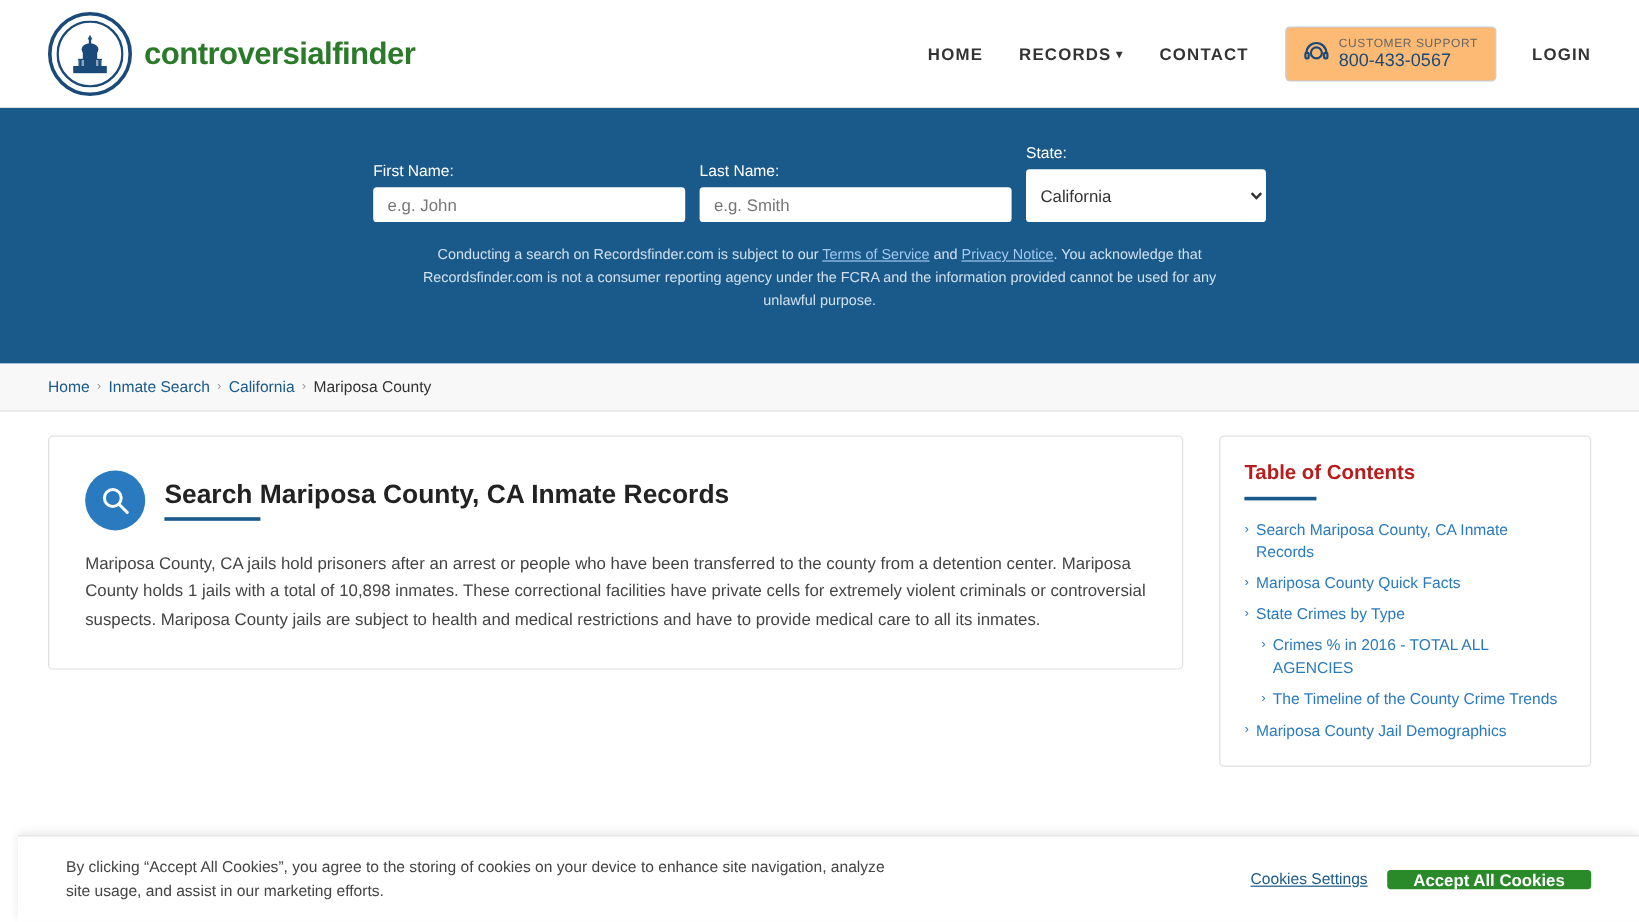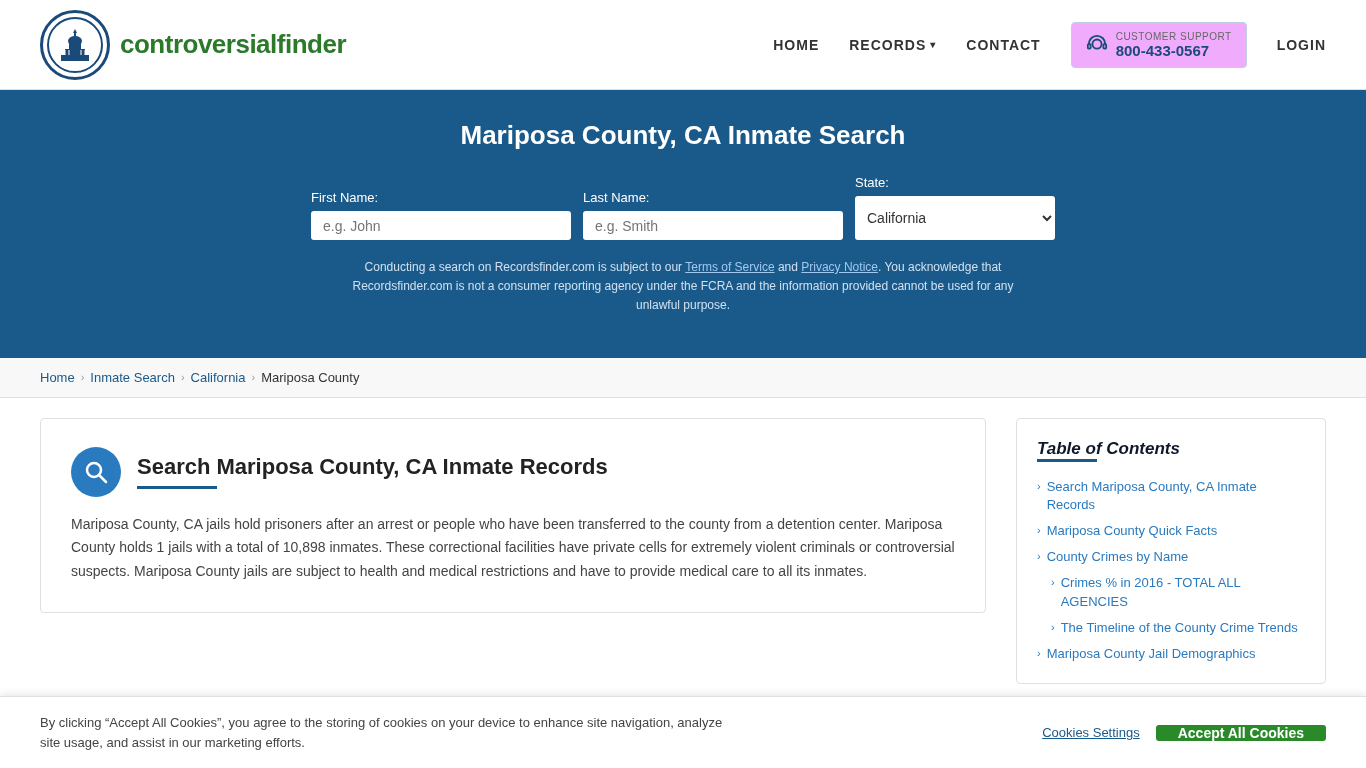--- a/index.html
+++ b/index.html
@@ -57,21 +57,21 @@
       align-items: center;
       gap: 4px;
     }
     .chevron-down {
       font-size: 10px;
     }
     .customer-support {
       display: flex;
       align-items: center;
       gap: 8px;
-      background: #f0abfc;
+      background: #fdba74;
       border: 1px solid #c0cfe0;
       border-radius: 4px;
       padding: 8px 14px;
     }
     .support-icon {
       width: 22px;
       height: 22px;
       color: #1a4a7a;
     }
     .support-text {
@@ -79,21 +79,21 @@
       flex-direction: column;
       align-items: flex-start;
     }
     .support-label {
       font-size: 10px;
       color: #666;
       letter-spacing: 0.5px;
     }
     .support-number {
       font-size: 15px;
-      font-weight: 700;
+      font-weight: 400;
       color: #1a4a7a;
     }
     .login-btn {
       font-size: 14px;
       font-weight: 700;
       color: #333;
       letter-spacing: 1px;
       cursor: pointer;
       text-decoration: none;
     }
@@ -249,22 +249,22 @@
     }
     .toc-card {
       border: 1px solid #e0e0e0;
       border-radius: 4px;
       padding: 20px;
       background: #fff;
     }
     .toc-title {
       font-size: 17px;
       font-weight: 700;
-      color: #0f172a;
-      font-style: italic;
+      color: #b91c1c;
+      margin-bottom: 10px;
     }
     .toc-divider {
       width: 60px;
       height: 3px;
       background: #1a5a8a;
       margin-bottom: 16px;
     }
     .toc-list {
       list-style: none;
       display: flex;
@@ -290,21 +290,21 @@
       cursor: pointer;
     }
     .toc-sub {
       margin-left: 14px;
     }
 
     
     .cookie-banner {
       position: fixed;
       bottom: 0;
-      left: 0;
+      left: 15px;
       right: 0;
       background: #fff;
       border-top: 1px solid #e0e0e0;
       padding: 16px 40px;
       display: flex;
       align-items: center;
       justify-content: space-between;
       z-index: 1000;
       box-shadow: 0 -2px 8px rgba(0,0,0,0.1);
     }
@@ -384,21 +384,20 @@
       <div class="support-text">
         <span class="support-label">CUSTOMER SUPPORT</span>
         <span class="support-number">800-433-0567</span>
       </div>
     </div>
     <a class="nav-item login-btn" href="#">LOGIN</a>
   </nav>
 </header>
 
 <section class="hero">
-  <h1 class="hero-title">Mariposa County, CA Inmate Search</h1>
   <div class="search-form">
     <div class="form-group">
       <label>First Name:</label>
       <input type="text" class="first-name" placeholder="e.g. John" style="">
     </div>
     <div class="form-group">
       <label>Last Name:</label>
       <input type="text" class="last-name" placeholder="e.g. Smith" style="">
     </div>
     <div class="form-group">
@@ -454,21 +453,21 @@
         <li class="toc-item">
           <span class="toc-chevron">›</span>
           <a class="toc-link" href="#">Search Mariposa County, CA Inmate Records</a>
         </li>
         <li class="toc-item">
           <span class="toc-chevron">›</span>
           <a class="toc-link" href="#">Mariposa County Quick Facts</a>
         </li>
         <li class="toc-item">
           <span class="toc-chevron">›</span>
-          <a class="toc-link" href="#">County Crimes by Name</a>
+          <a class="toc-link" href="#">State Crimes by Type</a>
         </li>
         <li class="toc-item toc-sub">
           <span class="toc-chevron">›</span>
           <a class="toc-link" href="#">Crimes % in 2016 - TOTAL ALL AGENCIES</a>
         </li>
         <li class="toc-item toc-sub">
           <span class="toc-chevron">›</span>
           <a class="toc-link" href="#">The Timeline of the County Crime Trends</a>
         </li>
         <li class="toc-item">

